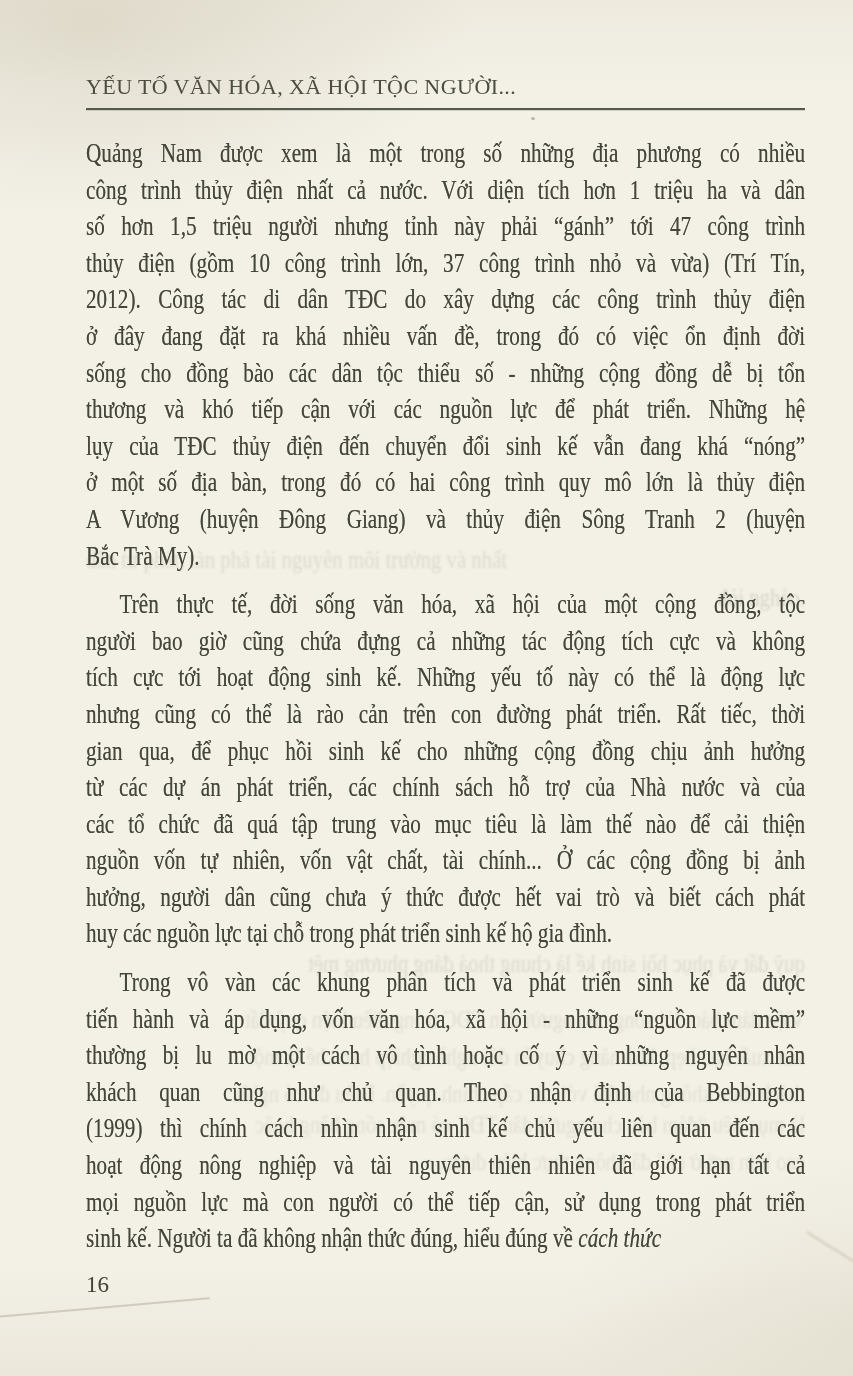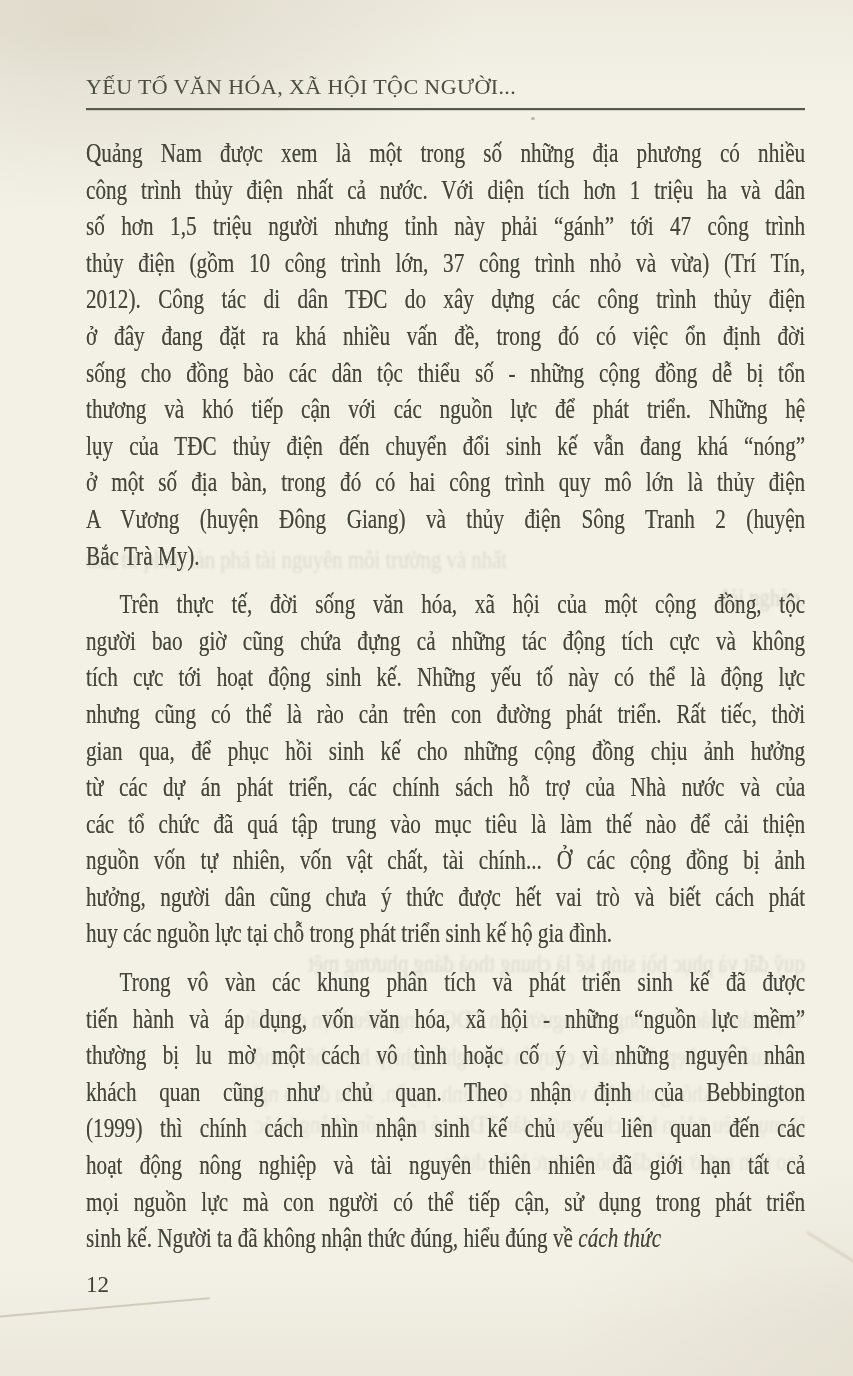--- a/index.html
+++ b/index.html
@@ -179,19 +179,19 @@
         <div class="line">tiến hành và áp dụng, vốn văn hóa, xã hội - những “nguồn lực mềm”</div>
         <div class="line">thường bị lu mờ một cách vô tình hoặc cố ý vì những nguyên nhân</div>
         <div class="line">khách quan cũng như chủ quan. Theo nhận định của Bebbington</div>
         <div class="line">(1999) thì chính cách nhìn nhận sinh kế chủ yếu liên quan đến các</div>
         <div class="line">hoạt động nông nghiệp và tài nguyên thiên nhiên đã giới hạn tất cả</div>
         <div class="line">mọi nguồn lực mà con người có thể tiếp cận, sử dụng trong phát triển</div>
         <div class="line lastline"><span>sinh kế. Người ta đã không nhận thức đúng, hiểu đúng về </span><em>cách thức</em></div>
       </div>
     </div>
 
-  <div class="page-number">12</div>
+  <div class="page-number">16</div>
 
   <div class="speck"></div>
   <div class="crease"></div>
   <div class="crease-right"></div>
 
 </div>
 
 </body></html>

